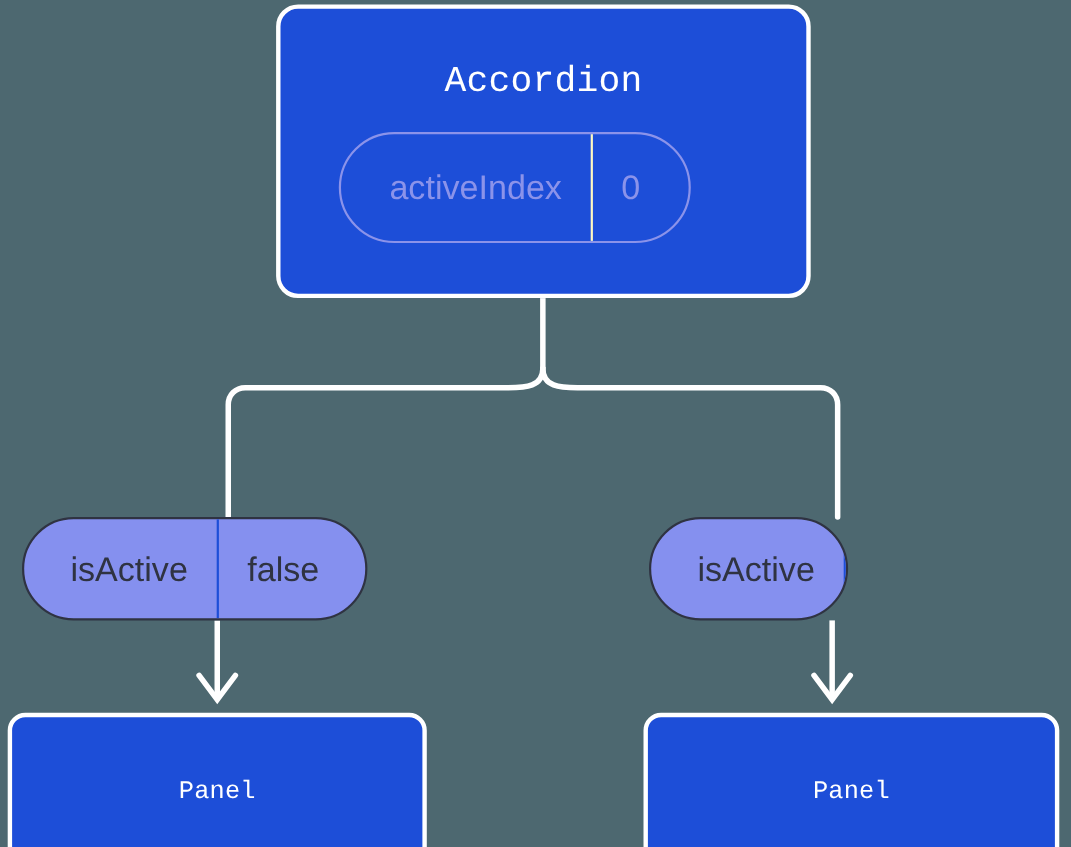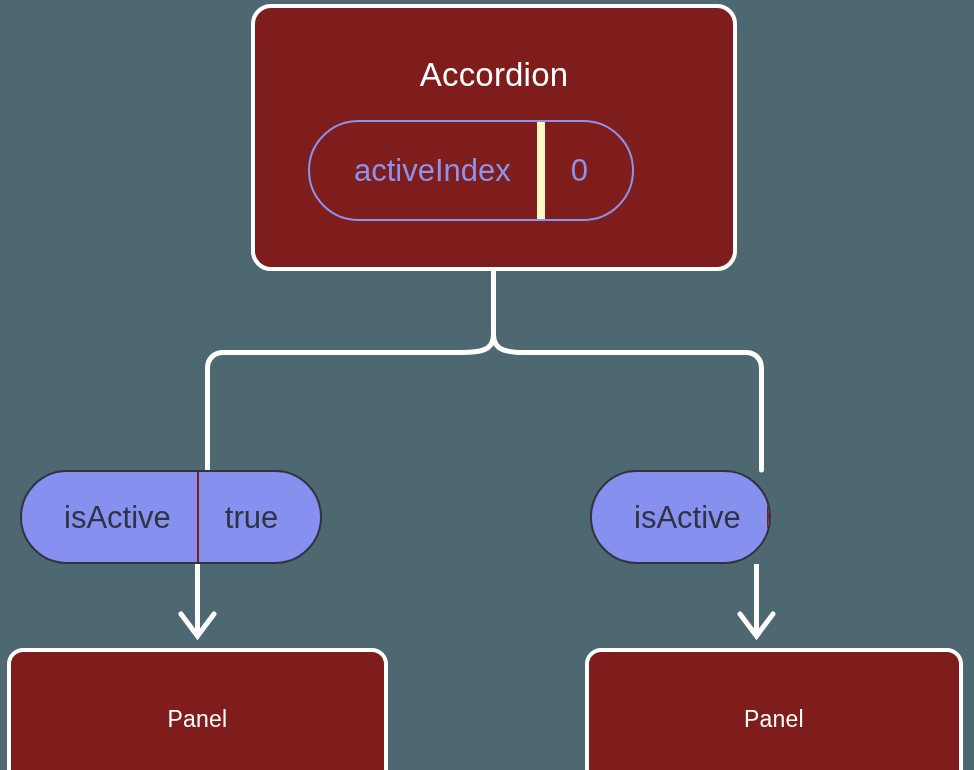--- a/index.html
+++ b/index.html
@@ -32,27 +32,28 @@
     width: 974px;
     height: 770px;
     z-index: 1;
     pointer-events: none;
   }
 
   
   .node-box {
     position: absolute;
     z-index: 2;
-    background: #7f1d1d;
+    background: #1d4ed8;
     border: 4px solid #ffffff;
     border-radius: 18px;
     box-sizing: border-box;
     display: flex;
     align-items: flex-start;
     justify-content: center;
+    font-family: Liberation Mono, monospace;
   }
 
   .node-title {
     color: #ffffff;
     font-size: 33px;
     font-weight: 500;
     letter-spacing: 0.2px;
     line-height: 1;
     white-space: nowrap;
   }
@@ -86,21 +87,21 @@
     align-items: center;
     justify-content: center;
     color: #8b93ea;
     font-size: 31px;
     font-weight: 400;
     white-space: nowrap;
     line-height: 1;
   }
   .pill-outline .pill-key {
     padding: 0 26px 0 44px;
-    border-right: 8px solid #fef9c3;
+    border-right: 2px solid #fef9c3;
   }
   .pill-outline .pill-val {
     padding: 0 44px 0 26px;
   }
 
   #active-index-pill {
     left: 308px;
     top: 120px;
     height: 101px;
   }
@@ -123,21 +124,21 @@
     align-items: center;
     justify-content: center;
     color: #2f3342;
     font-size: 31px;
     font-weight: 400;
     white-space: nowrap;
     line-height: 1;
   }
   .pill-solid .pill-key {
     padding: 0 26px 0 42px;
-    border-right: 2px solid #7f1d1d;
+    border-right: 2px solid #1d4ed8;
   }
   .pill-solid .pill-val {
     padding: 0 42px 0 26px;
   }
 
   #is-active-true-pill {
     left: 20px;
     top: 470px;
     height: 94px;
   }
@@ -202,21 +203,21 @@
     <span class="node-title">Accordion</span>
   </div>
 
   <div id="active-index-pill" class="pill-outline">
     <span class="pill-key">activeIndex</span>
     <span class="pill-val">0</span>
   </div>
 
   <div id="is-active-true-pill" class="pill-solid">
     <span class="pill-key">isActive</span>
-    <span class="pill-val">true</span>
+    <span class="pill-val">false</span>
   </div>
 
   <div id="is-active-false-pill" class="pill-solid">
     <span class="pill-key">isActive</span>
   </div>
 
   <div id="panel-left-node" class="node-box">
     <span class="node-title">Panel</span>
   </div>
 

